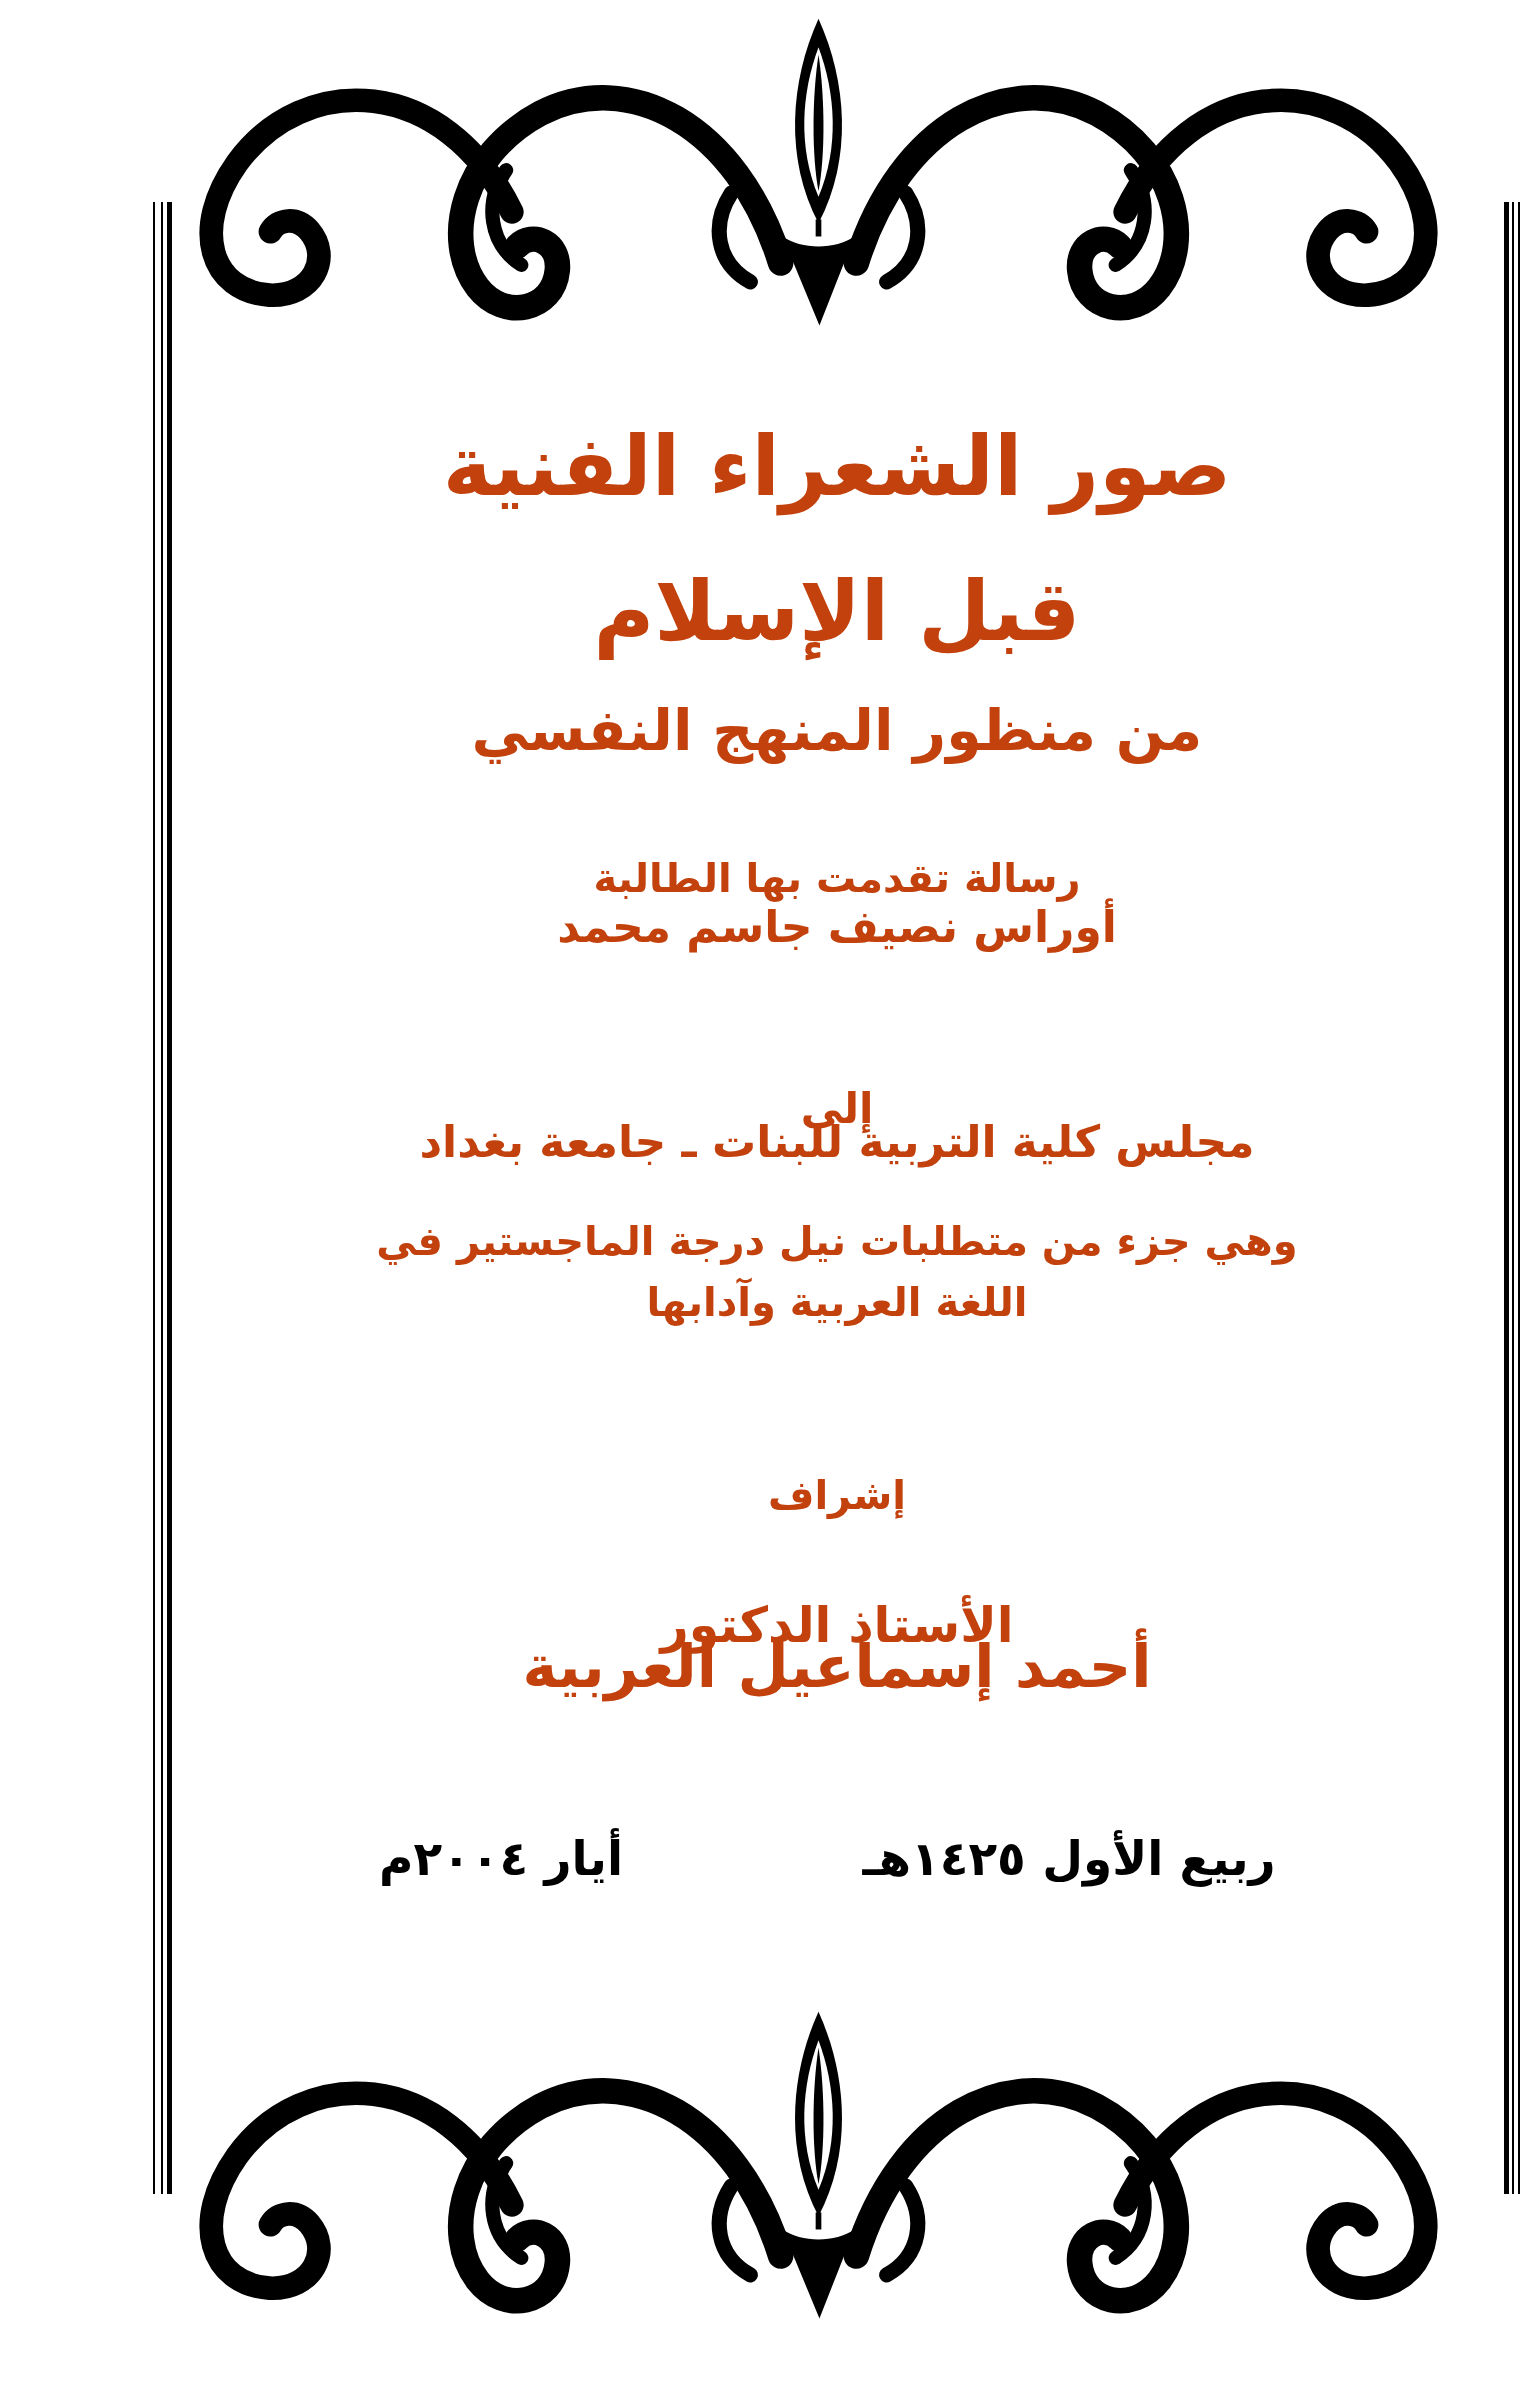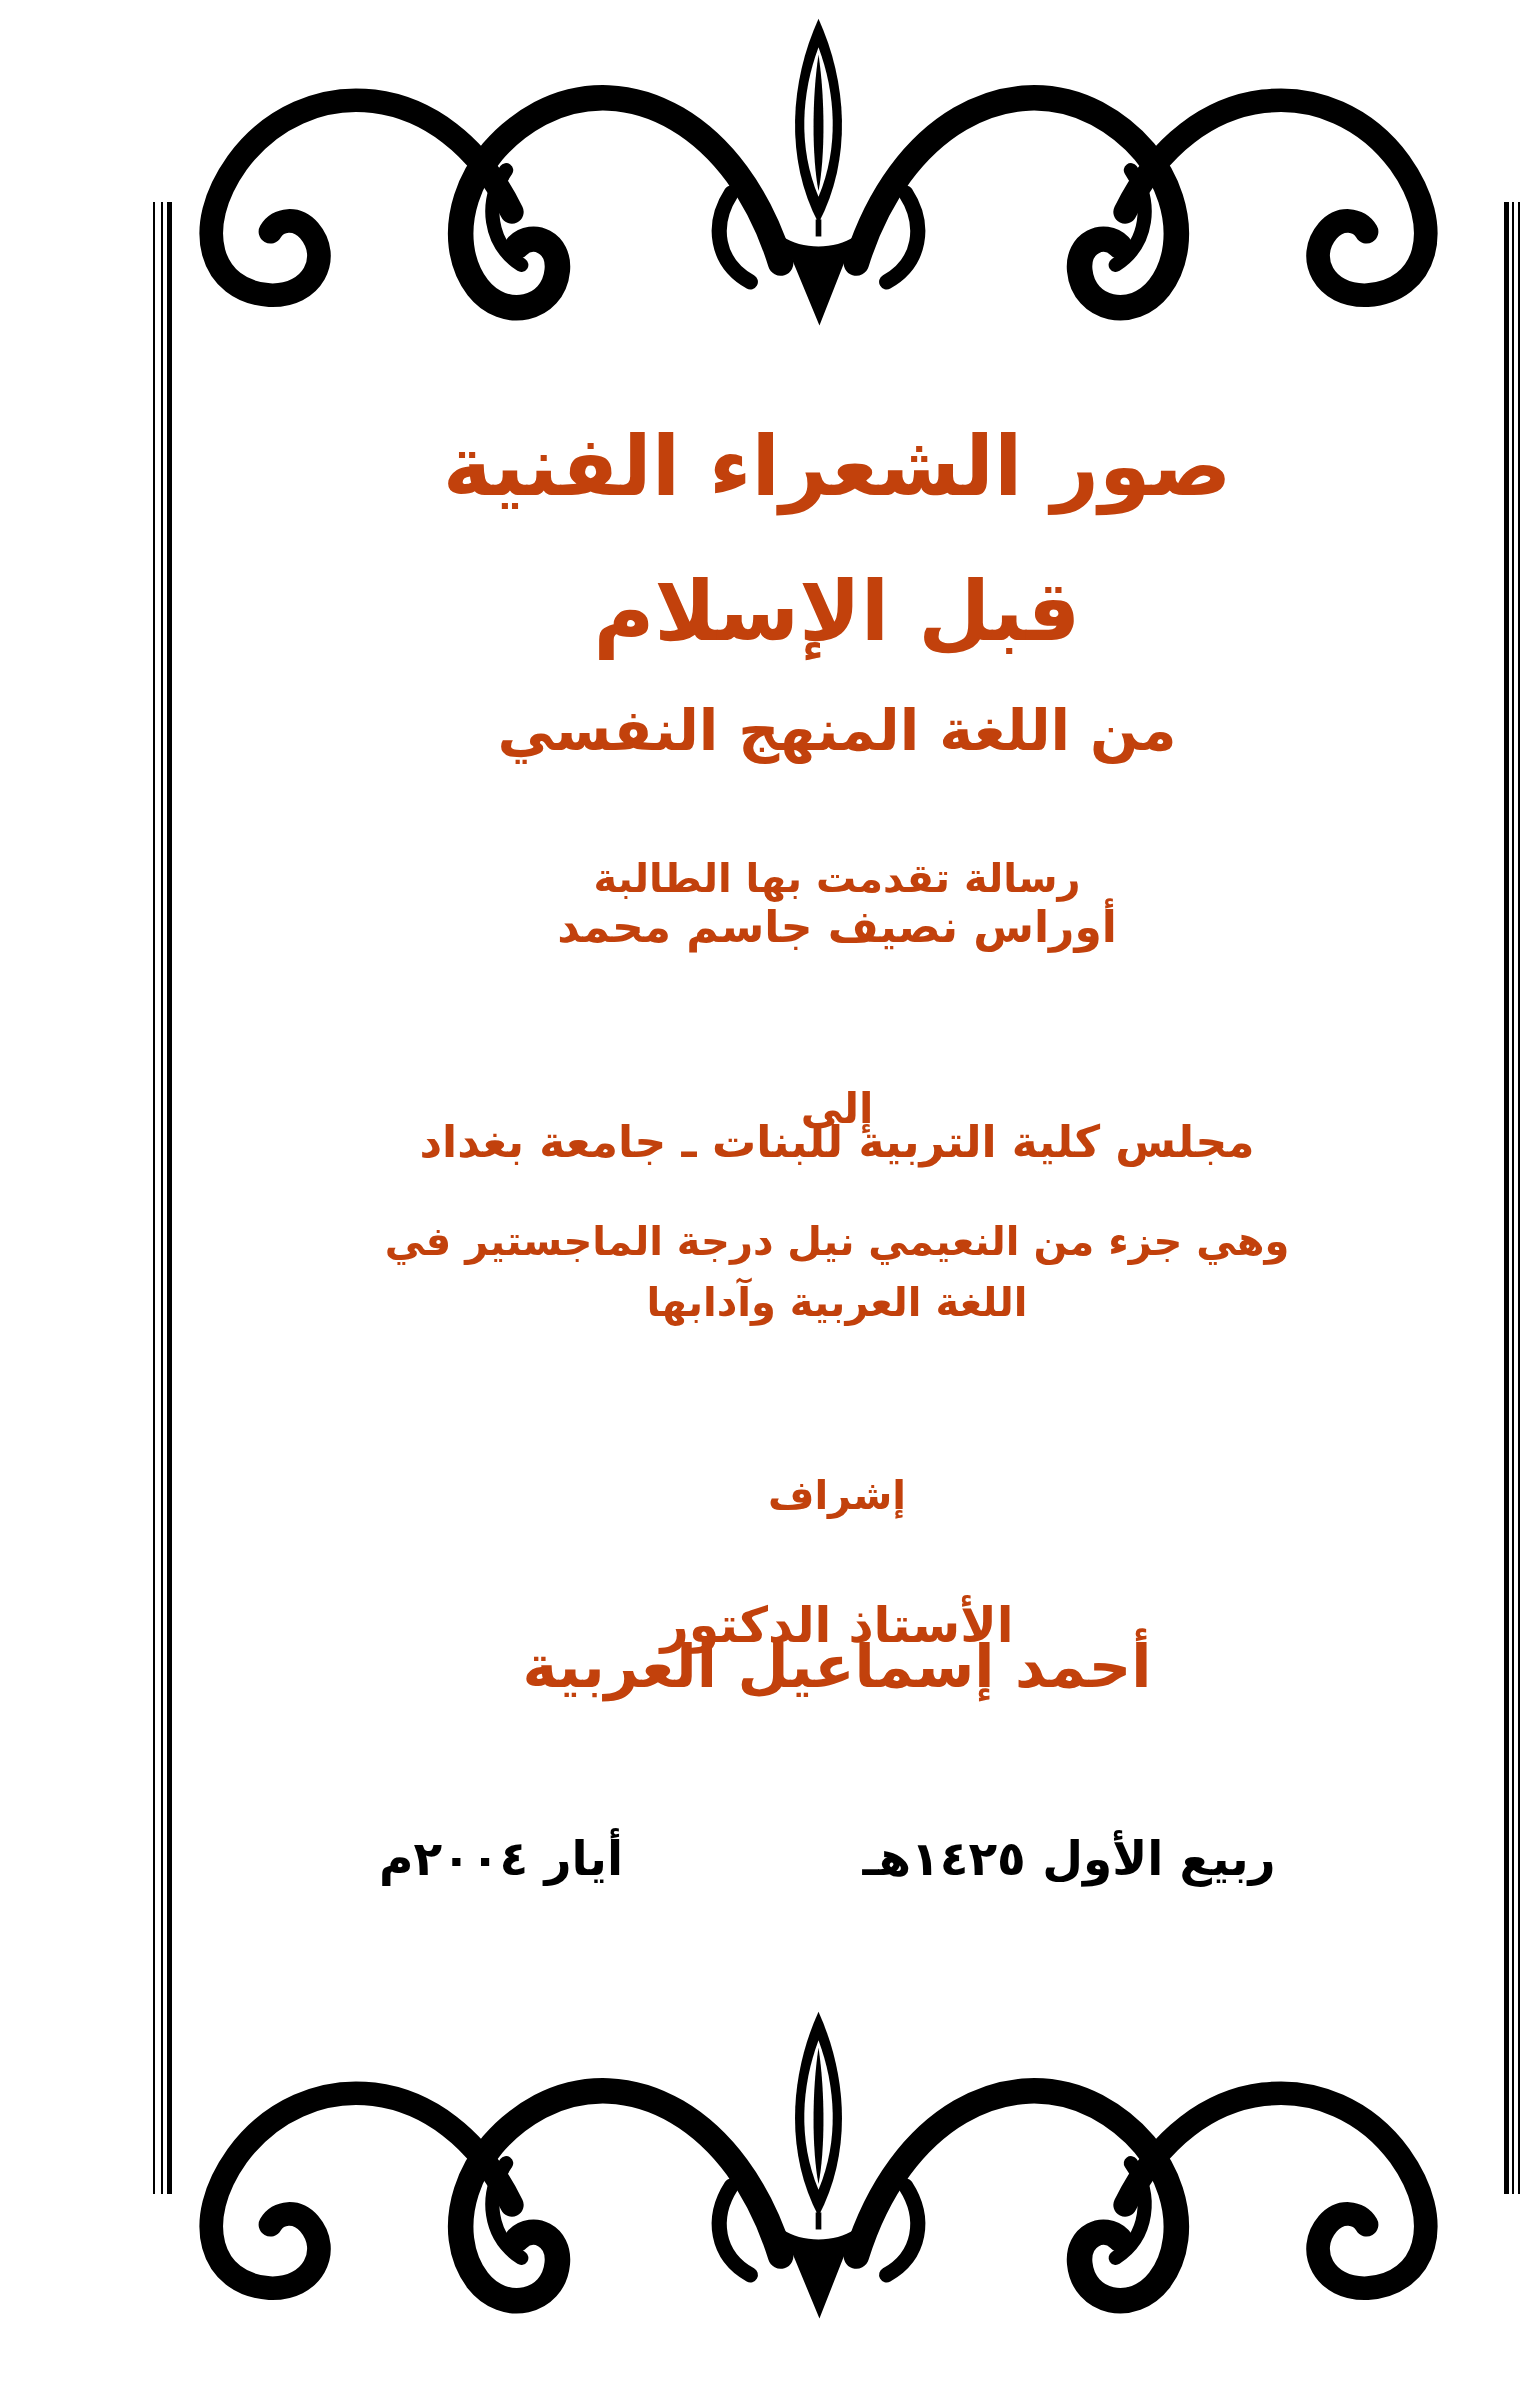--- a/index.html
+++ b/index.html
@@ -79,28 +79,28 @@
       <path d="M812,190 C834,224 828,264 792,284" stroke-width="16"></path>
       <path d="M1050,166 C1074,200 1068,244 1034,266" stroke-width="15"></path>
     </g>
     <circle cx="1040" cy="248" r="10" fill="#000"></circle>
     <circle cx="1300" cy="232" r="9" fill="#000"></circle>
   </g>
 </svg>
 
 <div class="txt" id="title1">صور الشعراء الفنية</div>
 <div class="txt" id="title2">قبل الإسلام</div>
-<div class="txt" id="title3">من اللغة المنهج النفسي</div>
+<div class="txt" id="title3">من منظور المنهج النفسي</div>
 
 <div class="txt" id="sub-intro">رسالة تقدمت بها الطالبة</div>
 <div class="txt" id="student-name">أوراس نصيف جاسم محمد</div>
 
 <div class="txt" id="to-word">إلى</div>
 <div class="txt" id="council">مجلس كلية التربية للبنات ـ جامعة بغداد</div>
-<div class="txt" id="req1">وهي جزء من النعيمي نيل درجة الماجستير في</div>
+<div class="txt" id="req1">وهي جزء من متطلبات نيل درجة الماجستير في</div>
 <div class="txt" id="req2">اللغة العربية وآدابها</div>
 
 <div class="txt" id="supv-label">إشراف</div>
 <div class="txt" id="supv-title">الأستاذ الدكتور</div>
 <div class="txt" id="supv-name">أحمد إسماعيل العربية</div>
 
 <div>
   <span class="date-span" id="date-hijri">ربيع الأول ١٤٢٥هـ</span>
   <span class="date-span" id="date-greg">أيار ٢٠٠٤م</span>
 </div>

